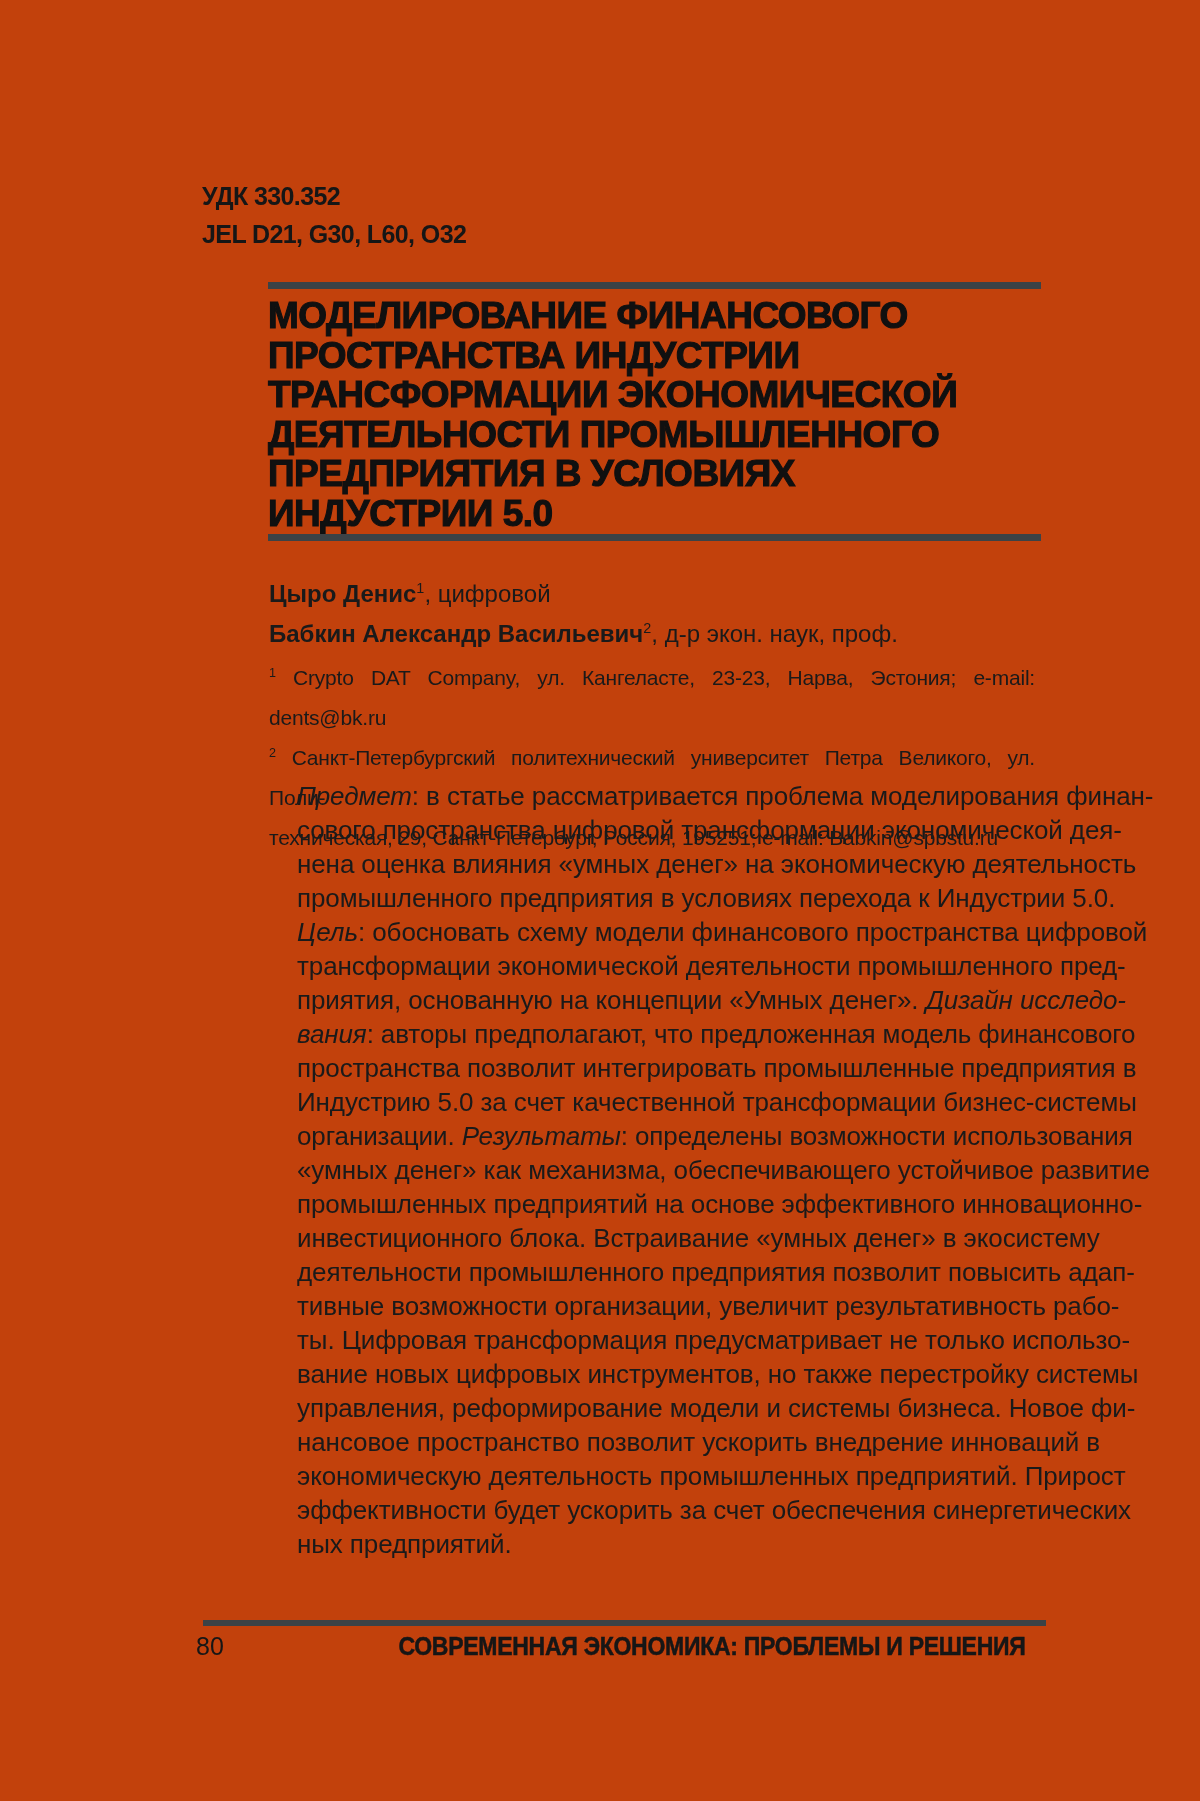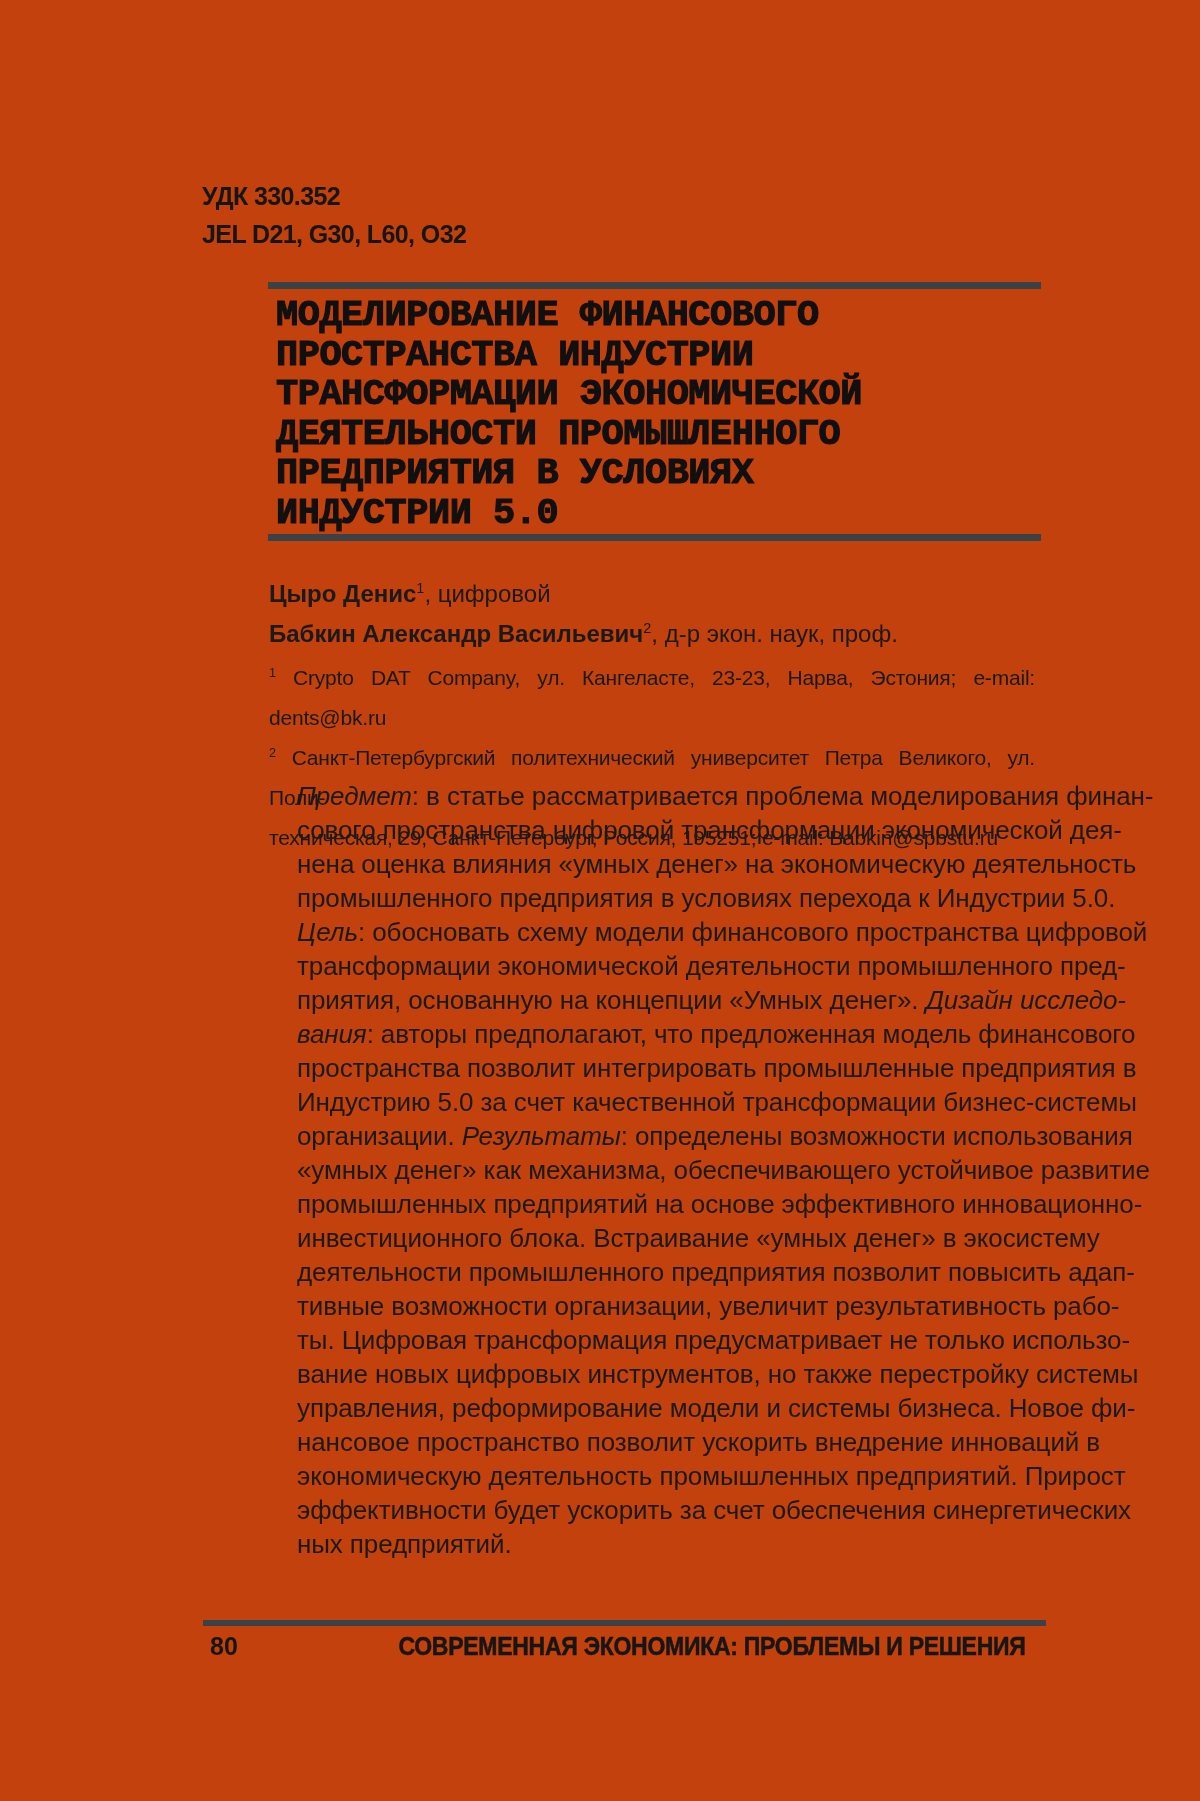--- a/index.html
+++ b/index.html
@@ -27,21 +27,21 @@
   
   .rule {
     background: var(--rule, #3b4246);
   }
   .title-rule-top   { left: 268px; top: 282px;  width: 773px; height: 7px; }
   .title-rule-bottom{ left: 268px; top: 534px;  width: 773px; height: 7px; }
   .footer-rule      { left: 203px; top: 1620px; width: 843px; height: 6px; }
 
   
   .title-block {
-    left: 276px; top: 296px; width: 780px; font-family: Liberation Mono, monospace;
+    left: 268px; top: 296px; width: 780px;
   }
   .title-line {
     font-size: 37px;
     line-height: 39.5px;
     font-weight: 700;
     letter-spacing: -0.5px;
     -webkit-text-stroke: 1.1px #101010;
     color: #101010;
     white-space: nowrap;
   }
@@ -74,22 +74,22 @@
     text-align: justify;
     text-align-last: justify;
     white-space: nowrap;
     margin-left: 28px;
   }
   .abstract-line.lastline { text-align-last: left; }
   .abstract-line i { font-style: italic; }
 
   
   .footer-pageno {
-    left: 210px; top: 1632px;
-    font-size: 25px; font-weight: 700; color: #161616;
+    left: 196px; top: 1632px;
+    font-size: 25px; font-weight: 400; color: #161616;
   }
   .footer-journal {
     left: 712px; top: 1632px;
     transform: translateX(-50%) scaleX(0.92);
     transform-origin: center top;
     font-size: 25px; font-weight: 700;
     letter-spacing: -0.3px;
     -webkit-text-stroke: 0.5px #161616;
     color: #161616;
     white-space: nowrap;

